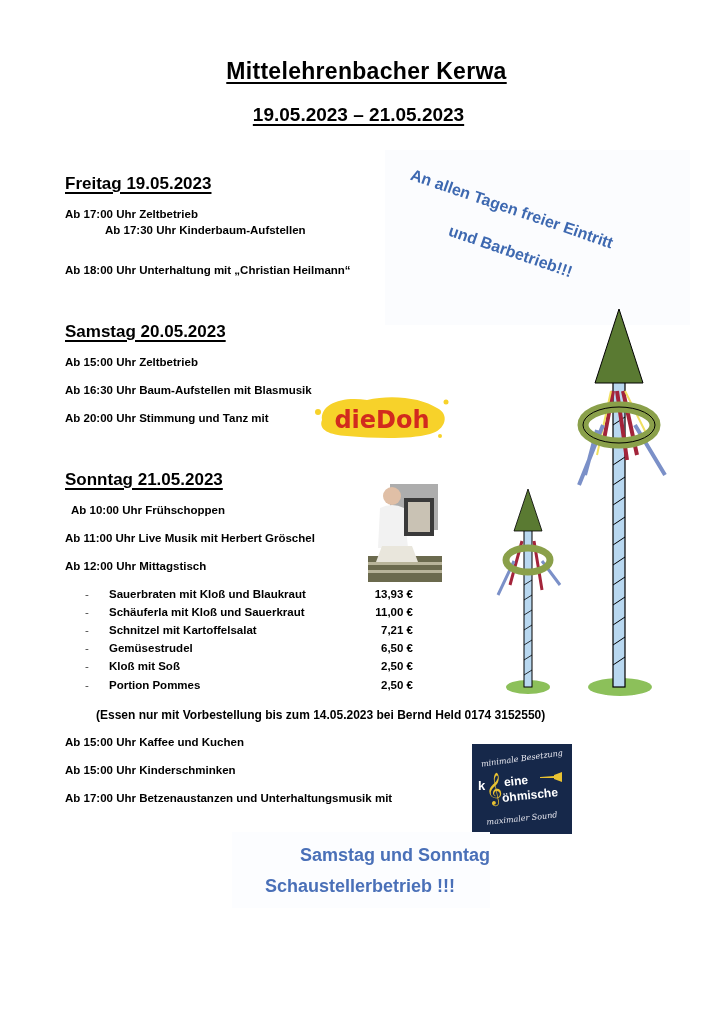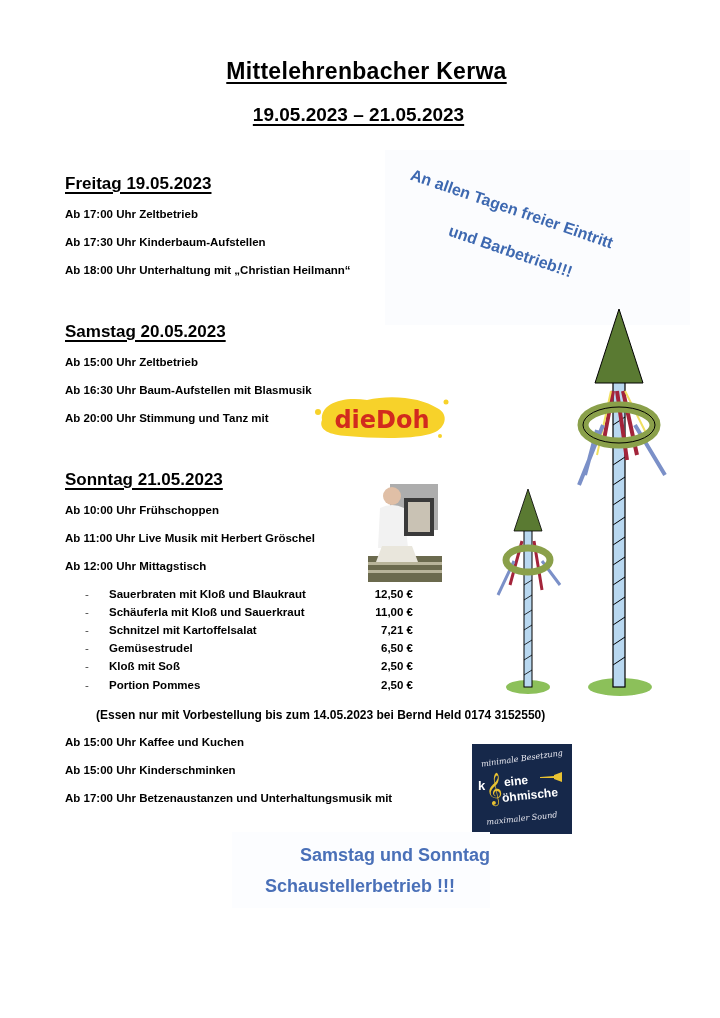--- a/index.html
+++ b/index.html
@@ -30,61 +30,61 @@
 
 <div class="abs title"><span>Mittelehrenbacher Kerwa</span></div>
 <div class="abs dates"><span>19.05.2023 – 21.05.2023</span></div>
 
 <div class="abs blue-box"></div>
 <div class="abs banner" style="left:414px; top:166px; transform: rotate(19deg);">An allen Tagen freier Eintritt</div>
 <div class="abs banner" style="left:452px; top:222px; transform: rotate(19deg);">und Barbetrieb!!!</div>
 
 <div class="abs day-head" style="top:174px;">Freitag 19.05.2023</div>
 <div class="abs line" style="top:208px;">Ab 17:00 Uhr Zeltbetrieb</div>
-<div class="abs line" style="top:236px;">Ab 17:30 Uhr Kinderbaum-Aufstellen</div>
+<div class="abs line" style="top:224px;margin-left:40px;">Ab 17:30 Uhr Kinderbaum-Aufstellen</div>
 <div class="abs line" style="top:264px;">Ab 18:00 Uhr Unterhaltung mit „Christian Heilmann“</div>
 
 <div class="abs day-head" style="top:322px;">Samstag 20.05.2023</div>
 <div class="abs line" style="top:356px;text-align:right;">Ab 15:00 Uhr Zeltbetrieb</div>
 <div class="abs line" style="top:384px;">Ab 16:30 Uhr Baum-Aufstellen mit Blasmusik</div>
 <div class="abs line" style="top:412px;">Ab 20:00 Uhr Stimmung und Tanz mit</div>
 
 <div class="abs diedoh">
   <svg width="140" height="52" viewBox="0 0 140 52">
     <path d="M10 30 C 8 14, 30 6, 55 10 C 80 4, 110 8, 125 18 C 138 24, 134 40, 118 44 C 95 50, 60 48, 35 46 C 18 45, 6 40, 10 30 Z" fill="#f7d22a"></path>
     <circle cx="6" cy="22" r="3" fill="#f7d22a"></circle>
     <circle cx="134" cy="12" r="2.5" fill="#f7d22a"></circle>
     <circle cx="128" cy="46" r="2" fill="#f7d22a"></circle>
     <text x="70" y="38" text-anchor="middle" font-family="DejaVu Sans, sans-serif" font-size="24" font-weight="bold" fill="#d22a1e">dieDoh</text>
   </svg>
 </div>
 
 <div class="abs day-head" style="top:470px;">Sonntag 21.05.2023</div>
-<div class="abs line" style="top:504px;">Ab 10:00 Uhr Frühschoppen</div>
+<div class="abs line" style="top:504px;margin-left:6px;">Ab 10:00 Uhr Frühschoppen</div>
 <div class="abs line" style="top:532px;">Ab 11:00 Uhr Live Musik mit Herbert Gröschel</div>
 <div class="abs line" style="top:560px;">Ab 12:00 Uhr Mittagstisch</div>
 
 <div class="abs photo">
   <svg width="74" height="104" viewBox="0 0 74 104">
     <rect x="22" y="6" width="48" height="46" fill="#8a8a8a" opacity="0.7"></rect>
     <rect x="0" y="78" width="74" height="26" fill="#6b6a4e"></rect>
     <rect x="0" y="84" width="74" height="3" fill="#b8b49a"></rect>
     <rect x="0" y="92" width="74" height="3" fill="#b8b49a"></rect>
     <circle cx="24" cy="18" r="9" fill="#e0bfa6"></circle>
     <path d="M12 30 Q24 24 36 30 L40 70 L10 70 Z" fill="#f2f2f2"></path>
     <rect x="36" y="20" width="30" height="38" fill="#3a3a3a"></rect>
     <rect x="40" y="24" width="22" height="30" fill="#c9c2b4"></rect>
     <path d="M14 68 L44 68 L50 84 L8 84 Z" fill="#e9e6dc"></path>
   </svg>
 </div>
 
 <div class="abs menu-row" style="top:588px;">
   <span class="dash">-</span>
   <span class="item">Sauerbraten mit Kloß und Blaukraut</span>
-  <span class="price">12,50 €</span>
+  <span class="price">13,93 €</span>
 </div>
 <div class="abs menu-row" style="top:606px;">
   <span class="dash">-</span>
   <span class="item">Schäuferla mit Kloß und Sauerkraut</span>
   <span class="price">11,00 €</span>
 </div>
 <div class="abs menu-row" style="top:624px;">
   <span class="dash">-</span>
   <span class="item">Schnitzel mit Kartoffelsalat</span>
   <span class="price">7,21 €</span>

